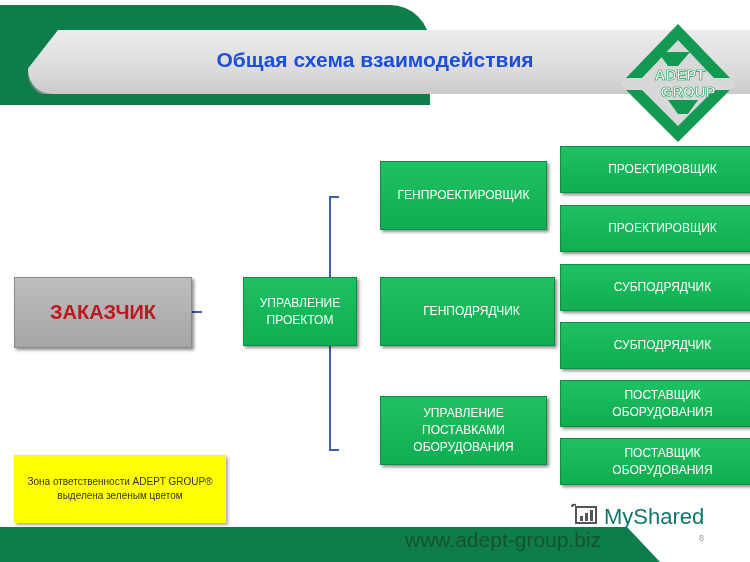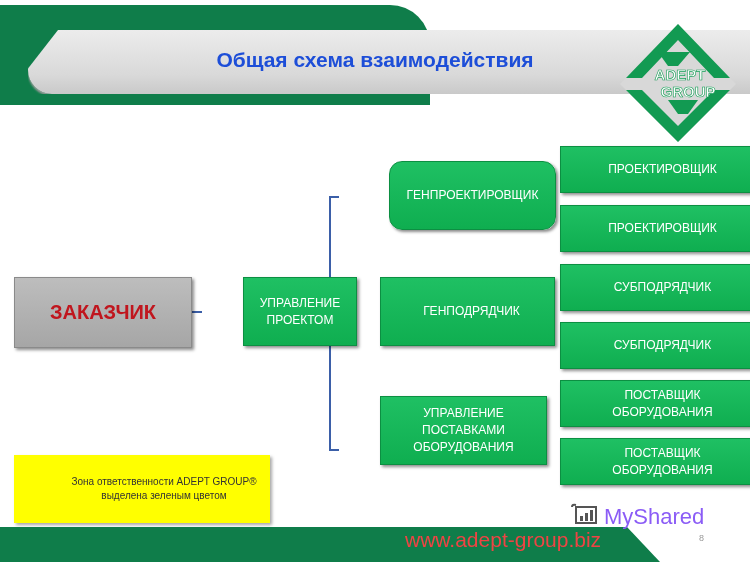--- a/index.html
+++ b/index.html
@@ -4,24 +4,24 @@
 <style>
   html, body { margin:0; padding:0; }
   body { width:750px; height:562px; position:relative; overflow:hidden; background:#ffffff; font-family:"Liberation Sans", sans-serif; }
   .top-band { position:absolute; left:0; top:5px; width:430px; height:100px; background:#0f7d4a; border-top-right-radius:40px; }
   .title-bar { position:absolute; left:28px; top:30px; width:760px; height:64px; background:linear-gradient(#ececec,#d9d9d9 70%,#c9c9c9); border-radius:24px 0 0 24px; box-shadow:0 2px 2px #999; clip-path:polygon(30px 0,100% 0,100% 100%,0 100%,0 60%); }
   .title { position:absolute; left:160px; top:48px; width:430px; text-align:center; color:#1d4ed8; font-weight:bold; font-size:21px; }
   .logo { position:absolute; left:618px; top:22px; width:120px; height:120px; }
   .box { position:absolute; background:linear-gradient(#1fc063,#0fae50); color:#fff; font-weight:normal; font-size:12px; display:flex; align-items:center; justify-content:center; text-align:center; line-height:17px; box-shadow:2px 2px 3px rgba(0,0,0,0.45); border:1px solid #0c8f42;margin-left:41px; }
   .client { position:absolute; left:14px; top:277px; width:176px; height:69px; background:linear-gradient(#bdbdbd,#a6a6a6); border:1px solid #8a8a8a; box-shadow:2px 2px 3px rgba(0,0,0,0.45); display:flex; align-items:center; justify-content:center; color:#c0161e; font-weight:bold; font-size:20px; }
   .line { position:absolute; background:#3b5fa8; }
-  .note { position:absolute; left:14px; top:455px; width:212px; height:68px; background:#ffff00; box-shadow:2px 2px 3px rgba(0,0,0,0.35); display:flex; align-items:center; justify-content:center; text-align:center; font-size:10px; color:#333; line-height:14px;padding-left:44px; }
+  .note { position:absolute; left:14px; top:455px; width:212px; height:68px; background:#ffff00; box-shadow:2px 2px 3px rgba(0,0,0,0.35); display:flex; align-items:center; justify-content:center; text-align:center; font-size:10px; color:#333; line-height:14px; }
   .bottom-band { position:absolute; left:0; top:527px; width:660px; height:35px; background:#0f7d4a; clip-path:polygon(0 0,95% 0,100% 100%,0 100%); }
-  .url { position:absolute; left:405px; top:528px; color:#ef4444; font-size:21px; }
-  .watermark { position:absolute; left:570px; top:503px; display:flex; align-items:center; gap:4px; color:#8b5cf6; font-size:22px; }
+  .url { position:absolute; left:405px; top:528px; color:#14532d; font-size:21px; }
+  .watermark { position:absolute; left:570px; top:503px; display:flex; align-items:center; gap:4px; color:#0f766e; font-size:22px; }
   .page-num { position:absolute; left:699px; top:533px; font-size:9px; color:#999; }
 </style>
 </head>
 <body>
 
 <div class="top-band"></div>
 <div class="title-bar"></div>
 <div class="title">Общая схема взаимодействия</div>
 
 <svg class="logo" viewBox="0 0 120 120">
@@ -53,21 +53,21 @@
 
 <div class="line" style="left:505px;top:431px;width:8px;height:2px;"></div>
 <div class="line" style="left:512px;top:403px;width:2px;height:58px;"></div>
 <div class="line" style="left:512px;top:403px;width:8px;height:2px;"></div>
 <div class="line" style="left:512px;top:460px;width:8px;height:2px;"></div>
 
 <div class="client">ЗАКАЗЧИК</div>
 <div class="box" style="left:202px;top:277px;width:112px;height:67px;white-space:pre-line;">УПРАВЛЕНИЕ
 ПРОЕКТОМ</div>
 
-<div class="box" style="left:348px;top:161px;width:165px;height:67px;border-radius:13px;">ГЕНПРОЕКТИРОВЩИК</div>
+<div class="box" style="left:339px;top:161px;width:165px;height:67px;">ГЕНПРОЕКТИРОВЩИК</div>
 <div class="box" style="left:339px;top:277px;width:165px;height:67px;padding-left:8px;">ГЕНПОДРЯДЧИК</div>
 <div class="box" style="left:339px;top:396px;width:165px;height:67px;white-space:pre-line;">УПРАВЛЕНИЕ
 ПОСТАВКАМИ
 ОБОРУДОВАНИЯ</div>
 
 <div class="box" style="left:519px;top:146px;width:203px;height:45px;">ПРОЕКТИРОВЩИК</div>
 <div class="box" style="left:519px;top:205px;width:203px;height:45px;">ПРОЕКТИРОВЩИК</div>
 <div class="box" style="left:519px;top:264px;width:203px;height:45px;">СУБПОДРЯДЧИК</div>
 <div class="box" style="left:519px;top:322px;width:203px;height:45px;">СУБПОДРЯДЧИК</div>
 <div class="box" style="left:519px;top:380px;width:203px;height:45px;white-space:pre-line;">ПОСТАВЩИК

